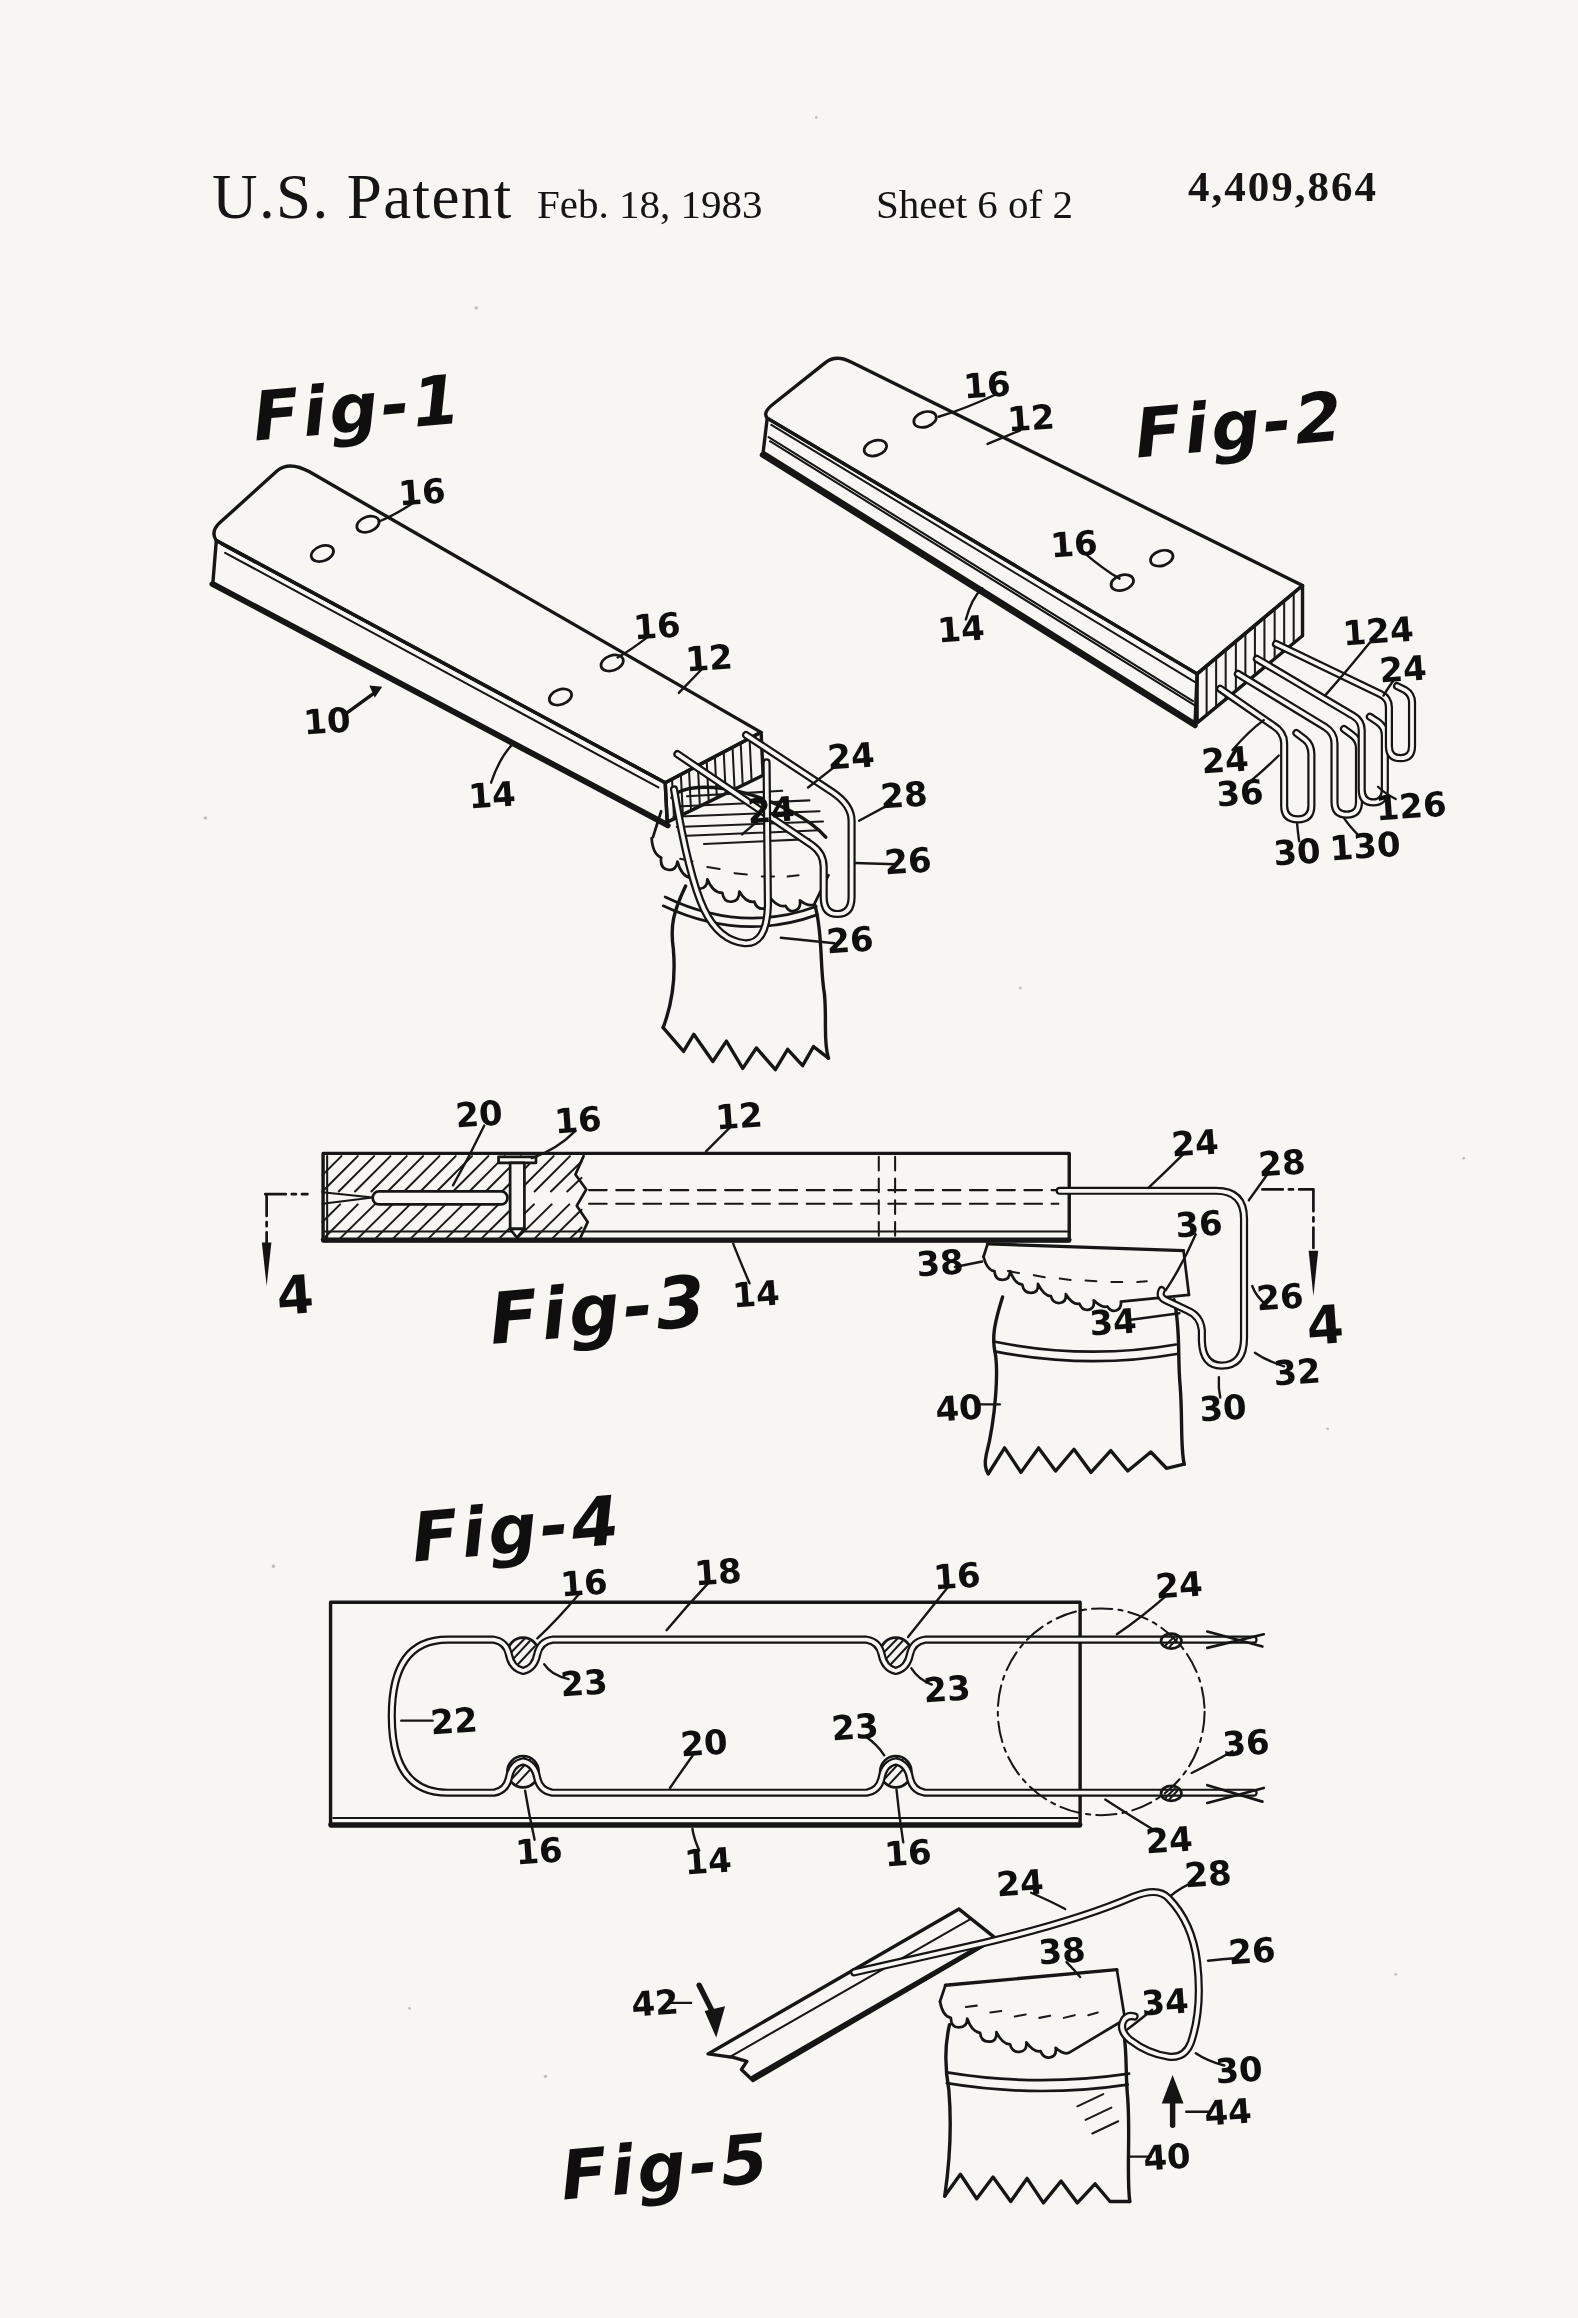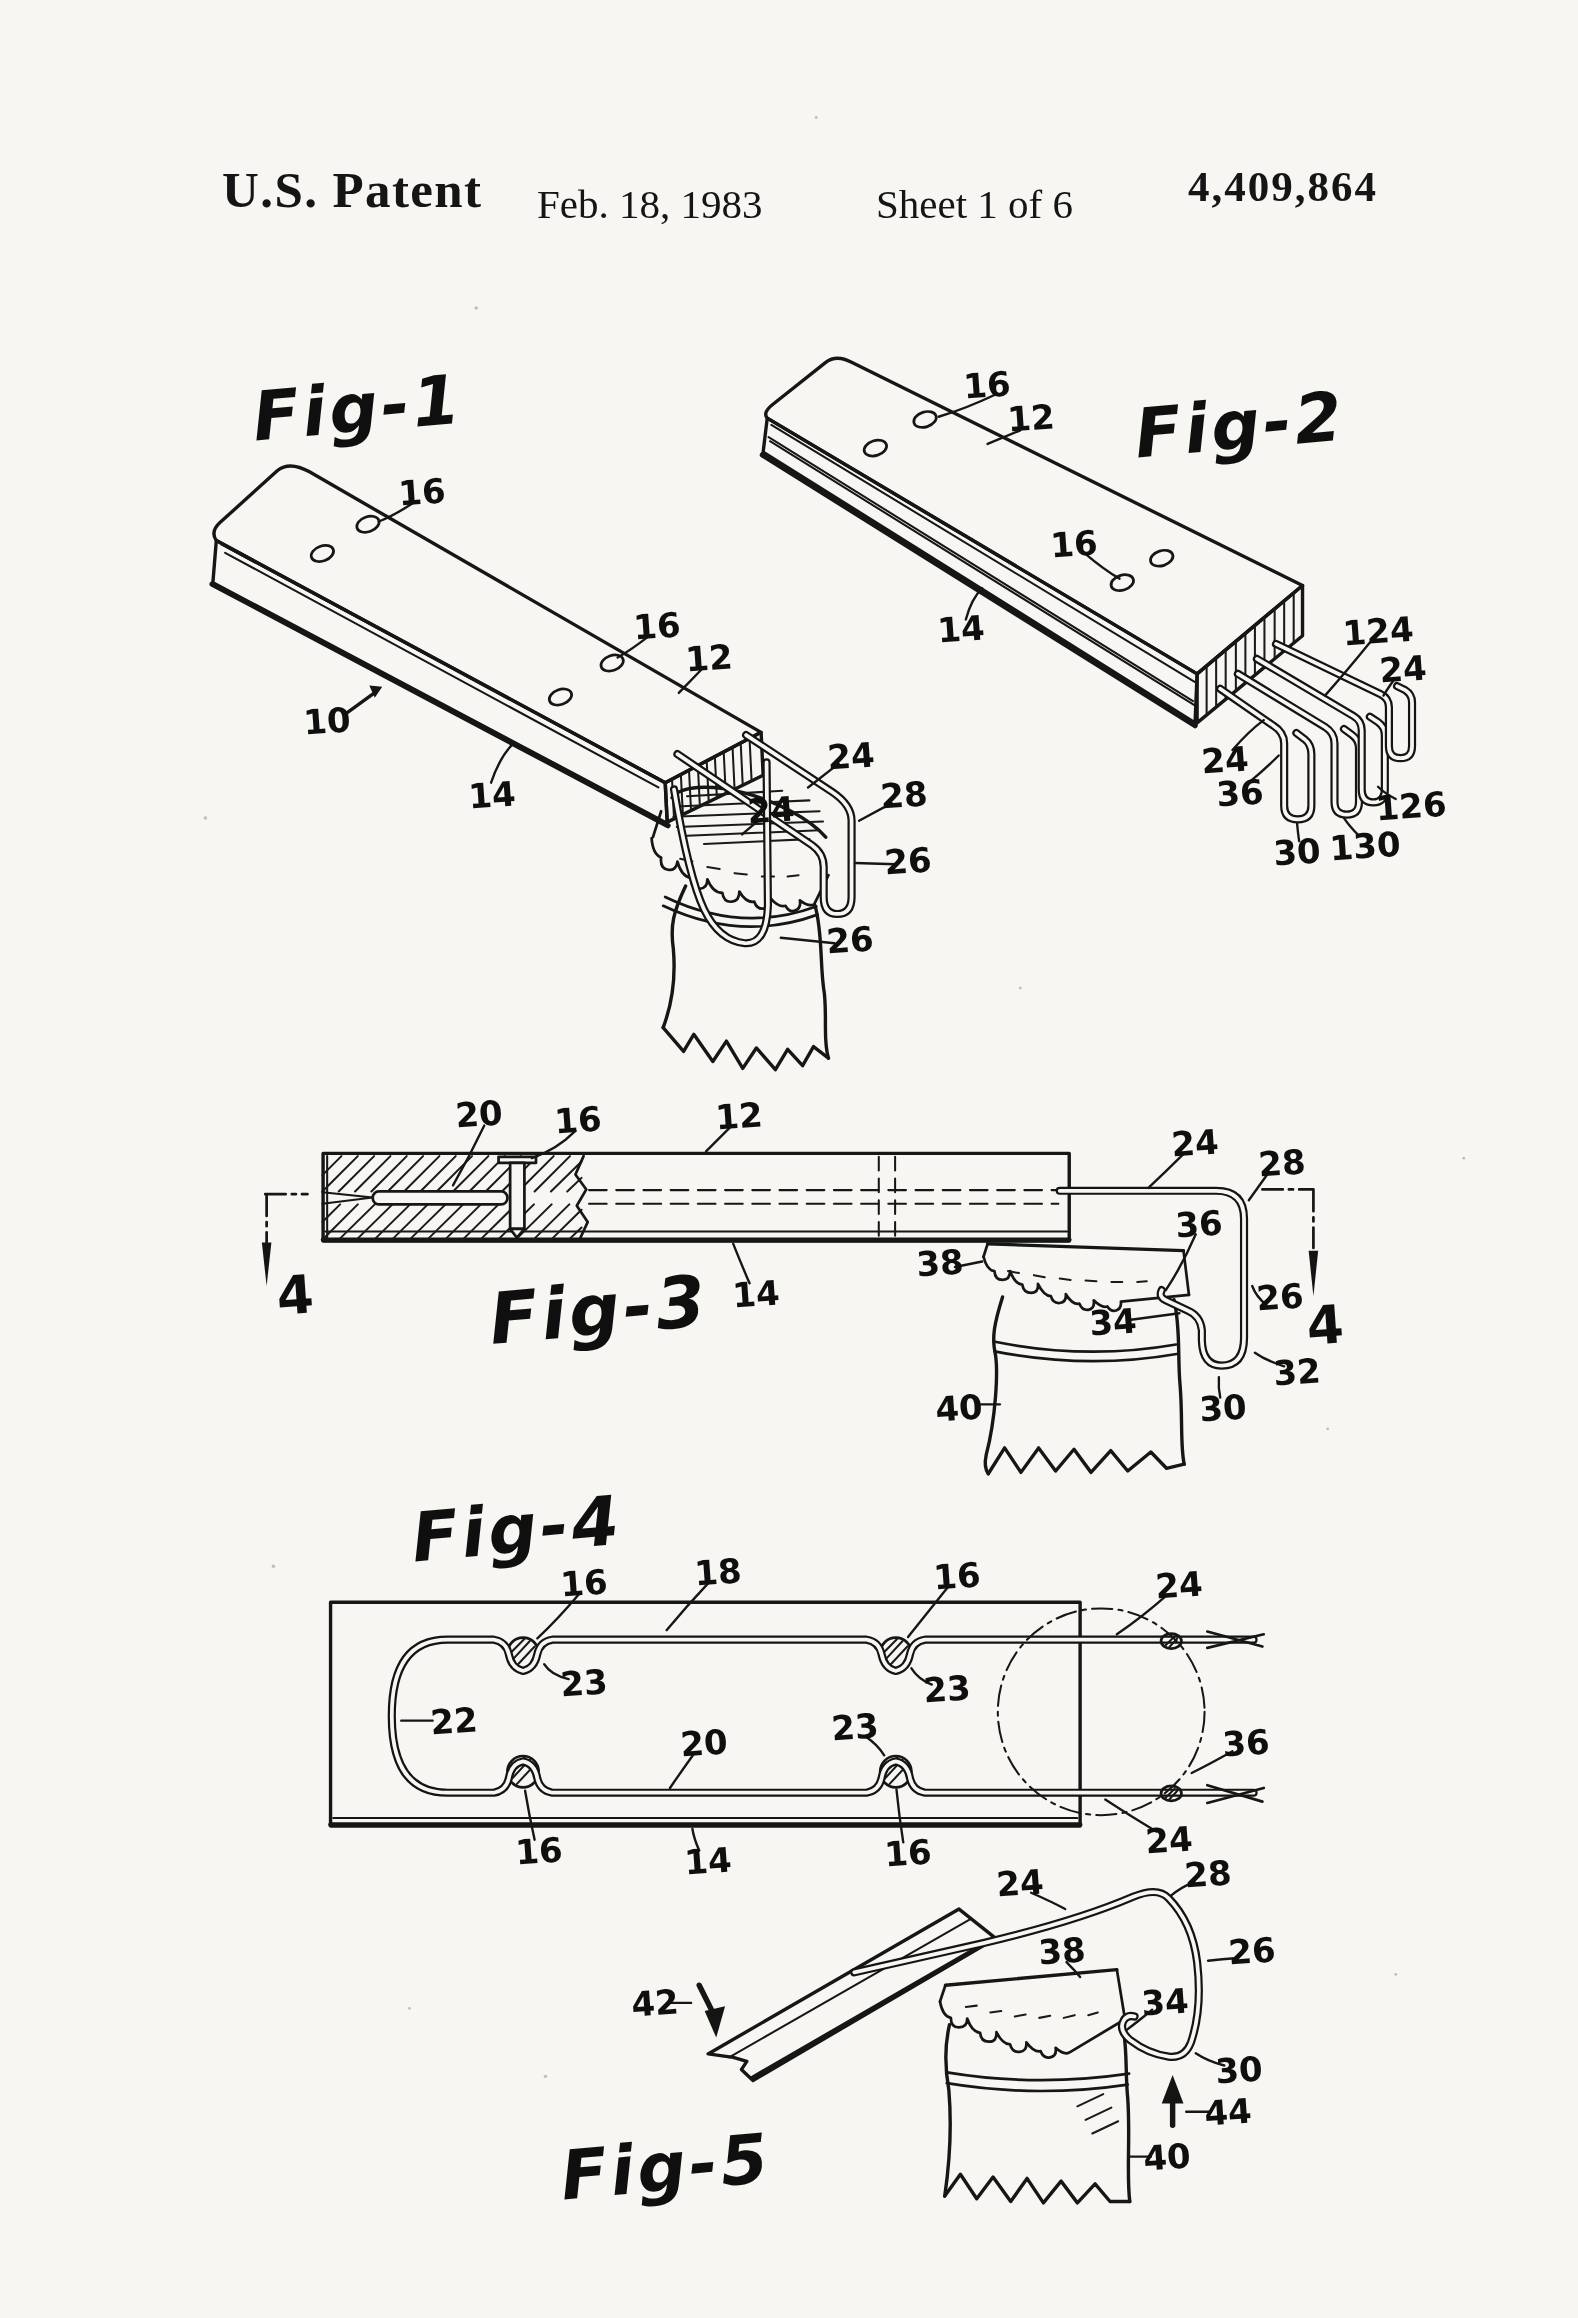--- a/index.html
+++ b/index.html
@@ -3,21 +3,21 @@
 <meta charset="utf-8">
 <style>
   html,body{margin:0;padding:0;}
   body{
     width:1578px;height:2319px;
     background:#f7f6f2;
     font-family:"Liberation Sans",sans-serif;
   }
   .page{position:relative;width:1578px;height:2319px;overflow:hidden;background:#f7f6f2;}
   .hdr{position:absolute;color:#151515;font-family:"Liberation Serif","DejaVu Serif",serif;white-space:nowrap;}
-  .hdr-title{left:222px;top:161px;font-size:51px;font-weight:700;letter-spacing:1.4px;}
+  .hdr-title{left:212px;top:161px;font-size:63px;font-weight:400;letter-spacing:1.4px;}
   .hdr-date{left:537px;top:180px;font-size:41px;font-weight:500;}
   .hdr-sheet{left:876px;top:180px;font-size:41px;font-weight:500;}
   .hdr-patnum{left:1188px;top:162px;font-size:43px;font-weight:600;letter-spacing:2px;}
   svg.art{position:absolute;left:0;top:0;}
   .labels{position:absolute;left:0;top:0;width:1578px;height:2319px;pointer-events:none;}
   .fig-title{
     position:absolute;transform:translate(-50%,-50%) rotate(-5deg);
     font-family:"DejaVu Sans",sans-serif;font-style:italic;font-weight:800;
     color:#0f0f0f;letter-spacing:3.4px;white-space:nowrap;
   }
@@ -38,21 +38,21 @@
   .dashdot{stroke-dasharray:30 9 6 9;}
   .speck{fill:#8c8c8c;opacity:.55;}
 </style>
 </head>
 <body>
 
 <div class="page">
 
   <div class="hdr hdr-title">U.S. Patent</div>
   <div class="hdr hdr-date">Feb. 18, 1983</div>
-  <div class="hdr hdr-sheet">Sheet 1 of 6</div>
+  <div class="hdr hdr-sheet">Sheet 6 of 2</div>
   <div class="hdr hdr-patnum">4,409,864</div>
 
   <svg class="art" width="1578" height="2319" viewBox="0 0 2320 3408">
 
     <g>
       <circle class="speck" cx="700" cy="452" r="2.5"></circle>
         <circle class="speck" cx="1500" cy="1452" r="2"></circle>
       <circle class="speck" cx="402" cy="2302" r="2.5"></circle>
         <circle class="speck" cx="1952" cy="2100" r="2"></circle>
       <circle class="speck" cx="802" cy="3052" r="2.5"></circle>

